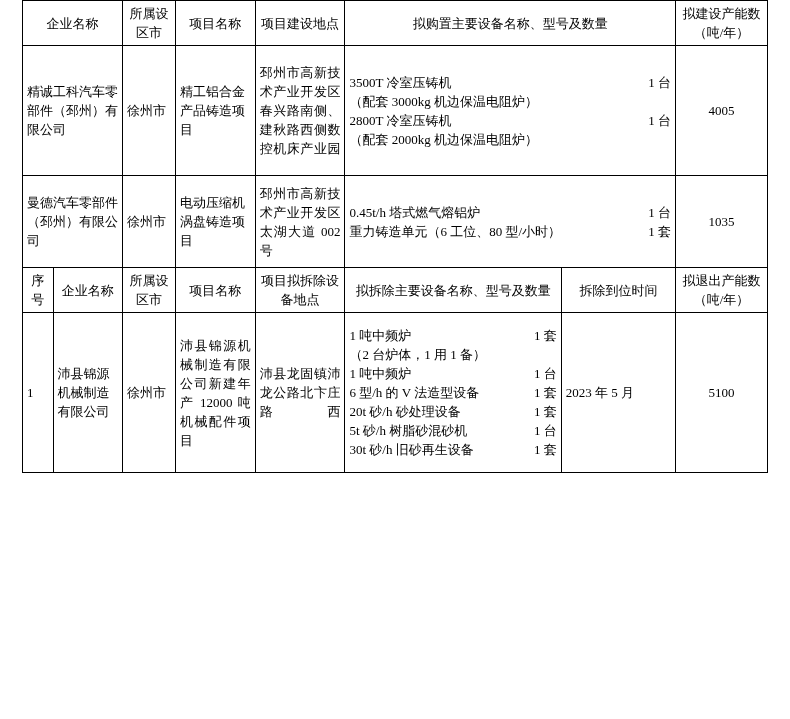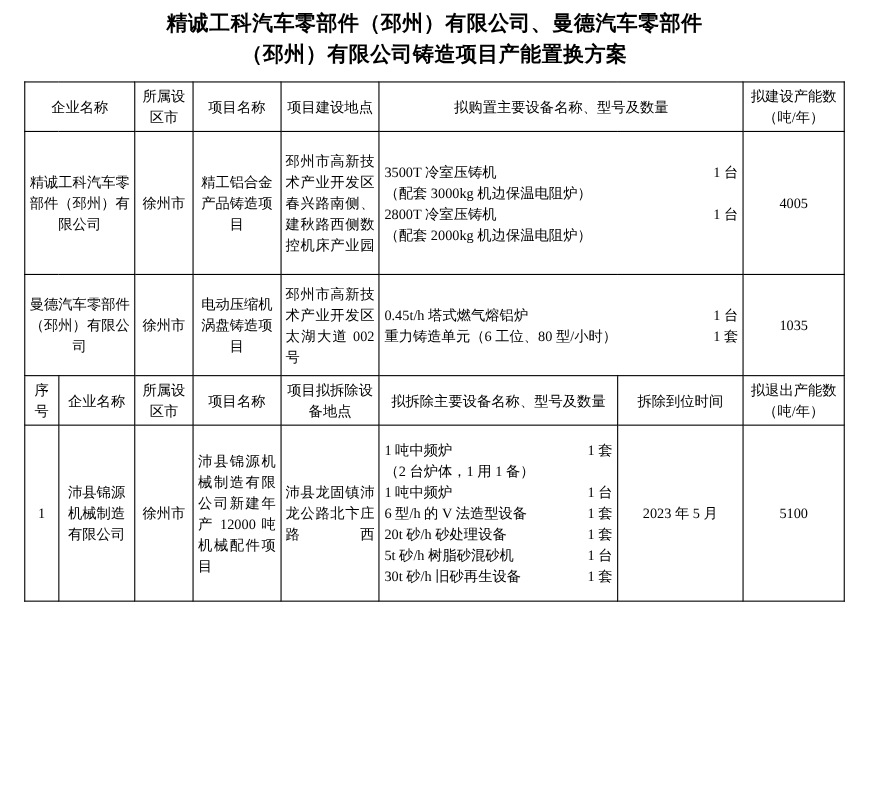--- a/index.html
+++ b/index.html
@@ -50,21 +50,20 @@
     font-size: 16px;
     height: 32px;
     letter-spacing: 1px;
   }
   .colhead {
     text-align: center;
     font-size: 13px;
     line-height: 19px;
   }
   .c-center {
-    text-align: center;
   }
   .c-just {
     text-align: justify;
     text-align-last: justify;
   }
   .cell-pad {
     padding: 6px 6px;
   }
   .equip {
     font-size: 12.5px;
@@ -88,24 +87,20 @@
     text-align: center;
     font-size: 13px;
     line-height: 18px;
   }
 </style>
 </head>
 <body>
 
 <div class="page">
 
-  <div class="doc-title">
-    <span class="line">精诚工科汽车零部件（邳州）有限公司、曼德汽车零部件</span>
-    <span class="line">（邳州）有限公司铸造项目产能置换方案</span>
-  </div>
 
   <table class="main">
     <colgroup>
       <col style="width:30px">
       <col style="width:68px">
       <col style="width:52px">
       <col style="width:78px">
       <col style="width:88px">
       <col style="width:212px">
       <col style="width:112px">

